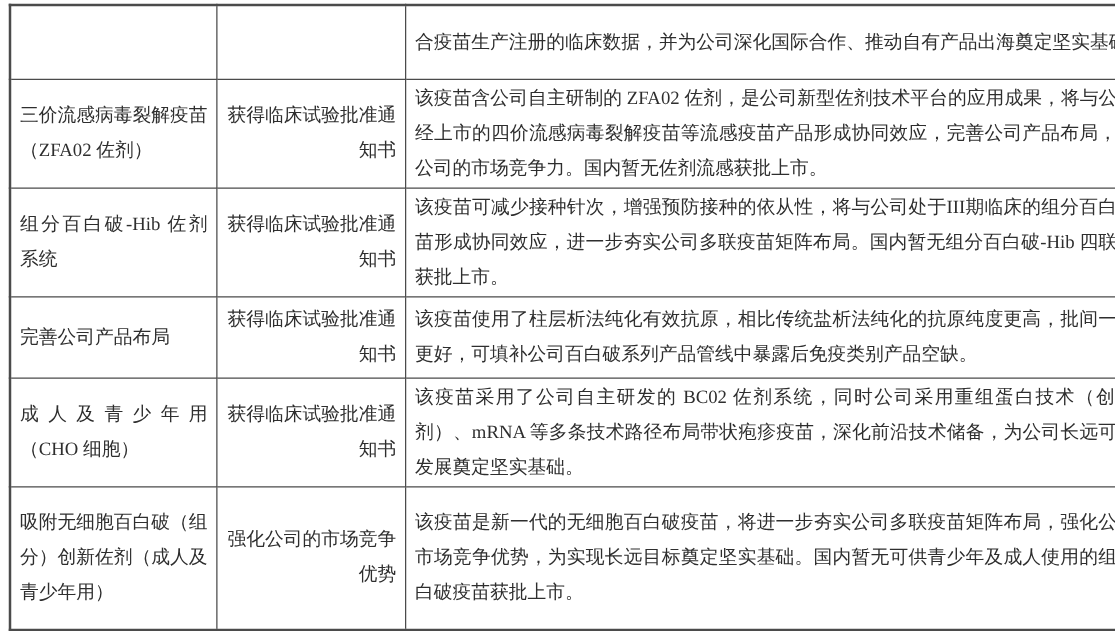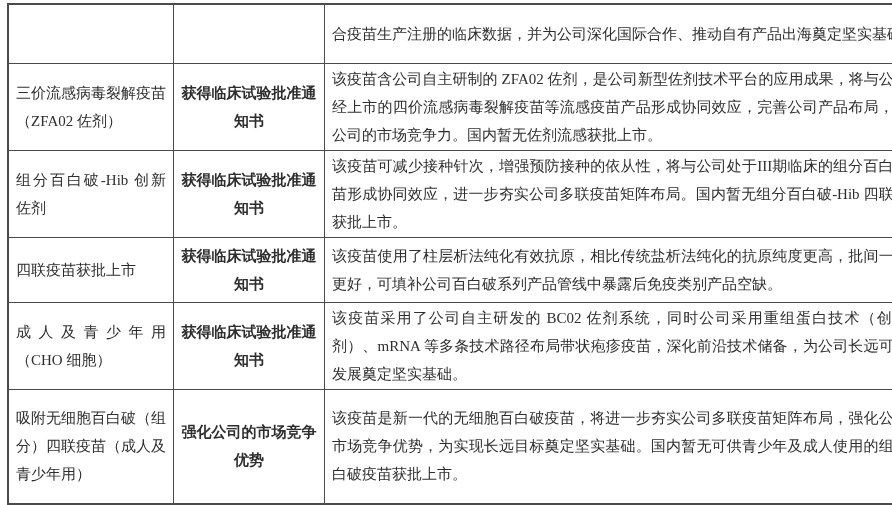--- a/index.html
+++ b/index.html
@@ -35,22 +35,21 @@
     overflow: hidden;
   }
   td.col-name {
     width: 150px;
     text-align: justify;
     text-justify: inter-ideograph;
     margin-left: 48px;
   }
   td.col-status {
     width: 136px;
-    text-align: center;
-    font-weight: bold;
+    text-align: right;
   }
   td.col-desc {
     width: 592px;
     text-align: justify;
     text-justify: inter-ideograph;
   }
   tr.r0 { height: 59px; }
   tr.r1 { height: 86px; }
   tr.r2 { height: 84px; }
   tr.r3 { height: 65px; }
@@ -67,34 +66,34 @@
         <td class="col-name"></td>
         <td class="col-status"></td>
         <td class="col-desc">合疫苗生产注册的临床数据，并为公司深化国际合作、推动自有产品出海奠定坚实基础。</td>
       </tr>
       <tr class="r1">
         <td class="col-name">三价流感病毒裂解疫苗（ZFA02 佐剂）</td>
         <td class="col-status">获得临床试验批准通知书</td>
         <td class="col-desc">该疫苗含公司自主研制的 ZFA02 佐剂，是公司新型佐剂技术平台的应用成果，将与公司已经上市的四价流感病毒裂解疫苗等流感疫苗产品形成协同效应，完善公司产品布局，强化公司的市场竞争力。国内暂无佐剂流感获批上市。</td>
       </tr>
       <tr class="r2">
-        <td class="col-name">组分百白破-Hib 创新佐剂</td>
+        <td class="col-name">组分百白破-Hib 佐剂系统</td>
         <td class="col-status">获得临床试验批准通知书</td>
         <td class="col-desc">该疫苗可减少接种针次，增强预防接种的依从性，将与公司处于III期临床的组分百白破疫苗形成协同效应，进一步夯实公司多联疫苗矩阵布局。国内暂无组分百白破-Hib 四联疫苗获批上市。</td>
       </tr>
       <tr class="r3">
-        <td class="col-name">四联疫苗获批上市</td>
+        <td class="col-name">完善公司产品布局</td>
         <td class="col-status">获得临床试验批准通知书</td>
         <td class="col-desc">该疫苗使用了柱层析法纯化有效抗原，相比传统盐析法纯化的抗原纯度更高，批间一致性更好，可填补公司百白破系列产品管线中暴露后免疫类别产品空缺。</td>
       </tr>
       <tr class="r4">
         <td class="col-name">成人及青少年用（CHO 细胞）</td>
         <td class="col-status">获得临床试验批准通知书</td>
         <td class="col-desc">该疫苗采用了公司自主研发的 BC02 佐剂系统，同时公司采用重组蛋白技术（创新佐剂）、mRNA 等多条技术路径布局带状疱疹疫苗，深化前沿技术储备，为公司长远可持续发展奠定坚实基础。</td>
       </tr>
       <tr class="r5">
-        <td class="col-name">吸附无细胞百白破（组分）四联疫苗（成人及青少年用）</td>
+        <td class="col-name">吸附无细胞百白破（组分）创新佐剂（成人及青少年用）</td>
         <td class="col-status">强化公司的市场竞争优势</td>
         <td class="col-desc">该疫苗是新一代的无细胞百白破疫苗，将进一步夯实公司多联疫苗矩阵布局，强化公司的市场竞争优势，为实现长远目标奠定坚实基础。国内暂无可供青少年及成人使用的组分百白破疫苗获批上市。</td>
       </tr>
     </tbody>
   </table>
 </div>
 
 </body></html>

